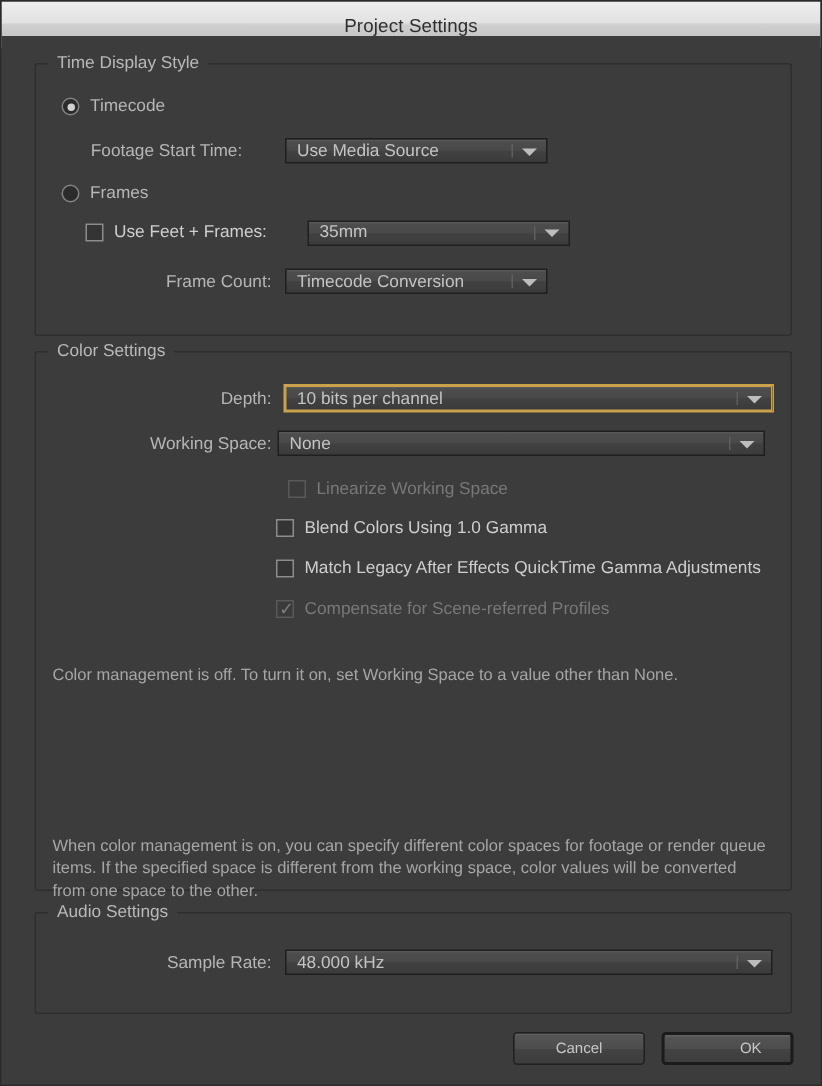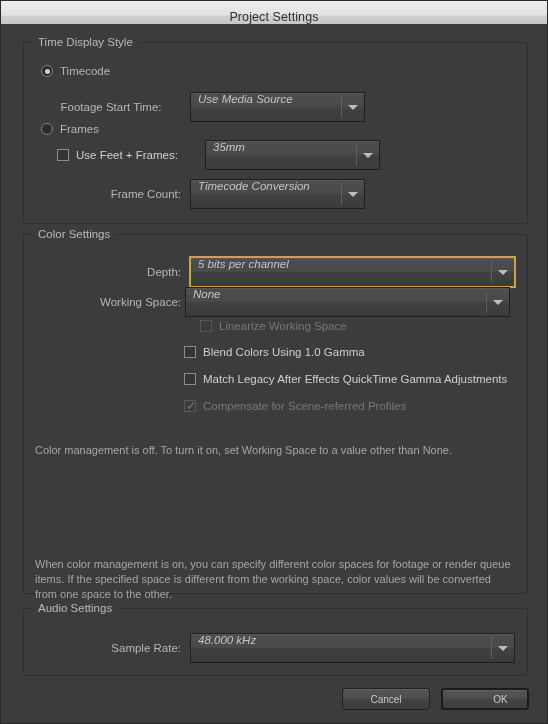--- a/index.html
+++ b/index.html
@@ -120,27 +120,27 @@
     position: absolute;
     left: 1px; top: -2px;
     font-size: 12px;
     line-height: 14px;
     color: #7d7d7d;
   }
 
   
   .dd {
     position: relative;
-    height: 30px;
+    height: 17px;
     box-sizing: border-box;
     border: 1px solid #1f1f1f;
     background: linear-gradient(to bottom, #4e4e4e 0%, #494949 48%, #414141 52%, #3b3b3b 100%);
     display: flex;
+    align-items: center;
     box-shadow: inset 0 1px 0 rgba(255,255,255,.06);
-    font-style: italic;
   }
   .dd .val {
     padding-left: 7px;
     font-size: 11.5px;
     color: #c4c4c4;
     white-space: nowrap;
     overflow: hidden;
   }
   .dd .sep {
     position: absolute;
@@ -245,36 +245,36 @@
         </div>
       </div>
     </div>
 
     <div class="group" style="left:22px; top:210px; width:505px; height:360px;">
       <span class="legend">Color Settings</span>
 
       <div class="row" style="left:9px; top:22px; width:490px;">
         <span class="lbl" style="width:148px; text-align:right;">Depth:</span>
         <div class="dd focus" style="margin-left:9px; width:325px;">
-          <span class="val">5 bits per channel</span>
+          <span class="val">10 bits per channel</span>
           <span class="sep"></span>
           <span class="arrow"></span>
         </div>
       </div>
 
       <div class="row" style="left:9px; top:52px; width:490px;">
         <span class="lbl" style="width:148px; text-align:right;">Working Space:</span>
         <div class="dd" style="margin-left:4px; width:325px;">
           <span class="val">None</span>
           <span class="sep"></span>
           <span class="arrow"></span>
         </div>
       </div>
 
-      <div class="row" style="left:176px; top:85px;">
+      <div class="row" style="left:168px; top:85px;">
         <span class="check dim"></span>
         <span class="lbl dim">Linearize Working Space</span>
       </div>
 
       <div class="row" style="left:160px; top:111px;">
         <span class="check"></span>
         <span class="lbl bright">Blend Colors Using 1.0 Gamma</span>
       </div>
 
       <div class="row" style="left:160px; top:138px;">

